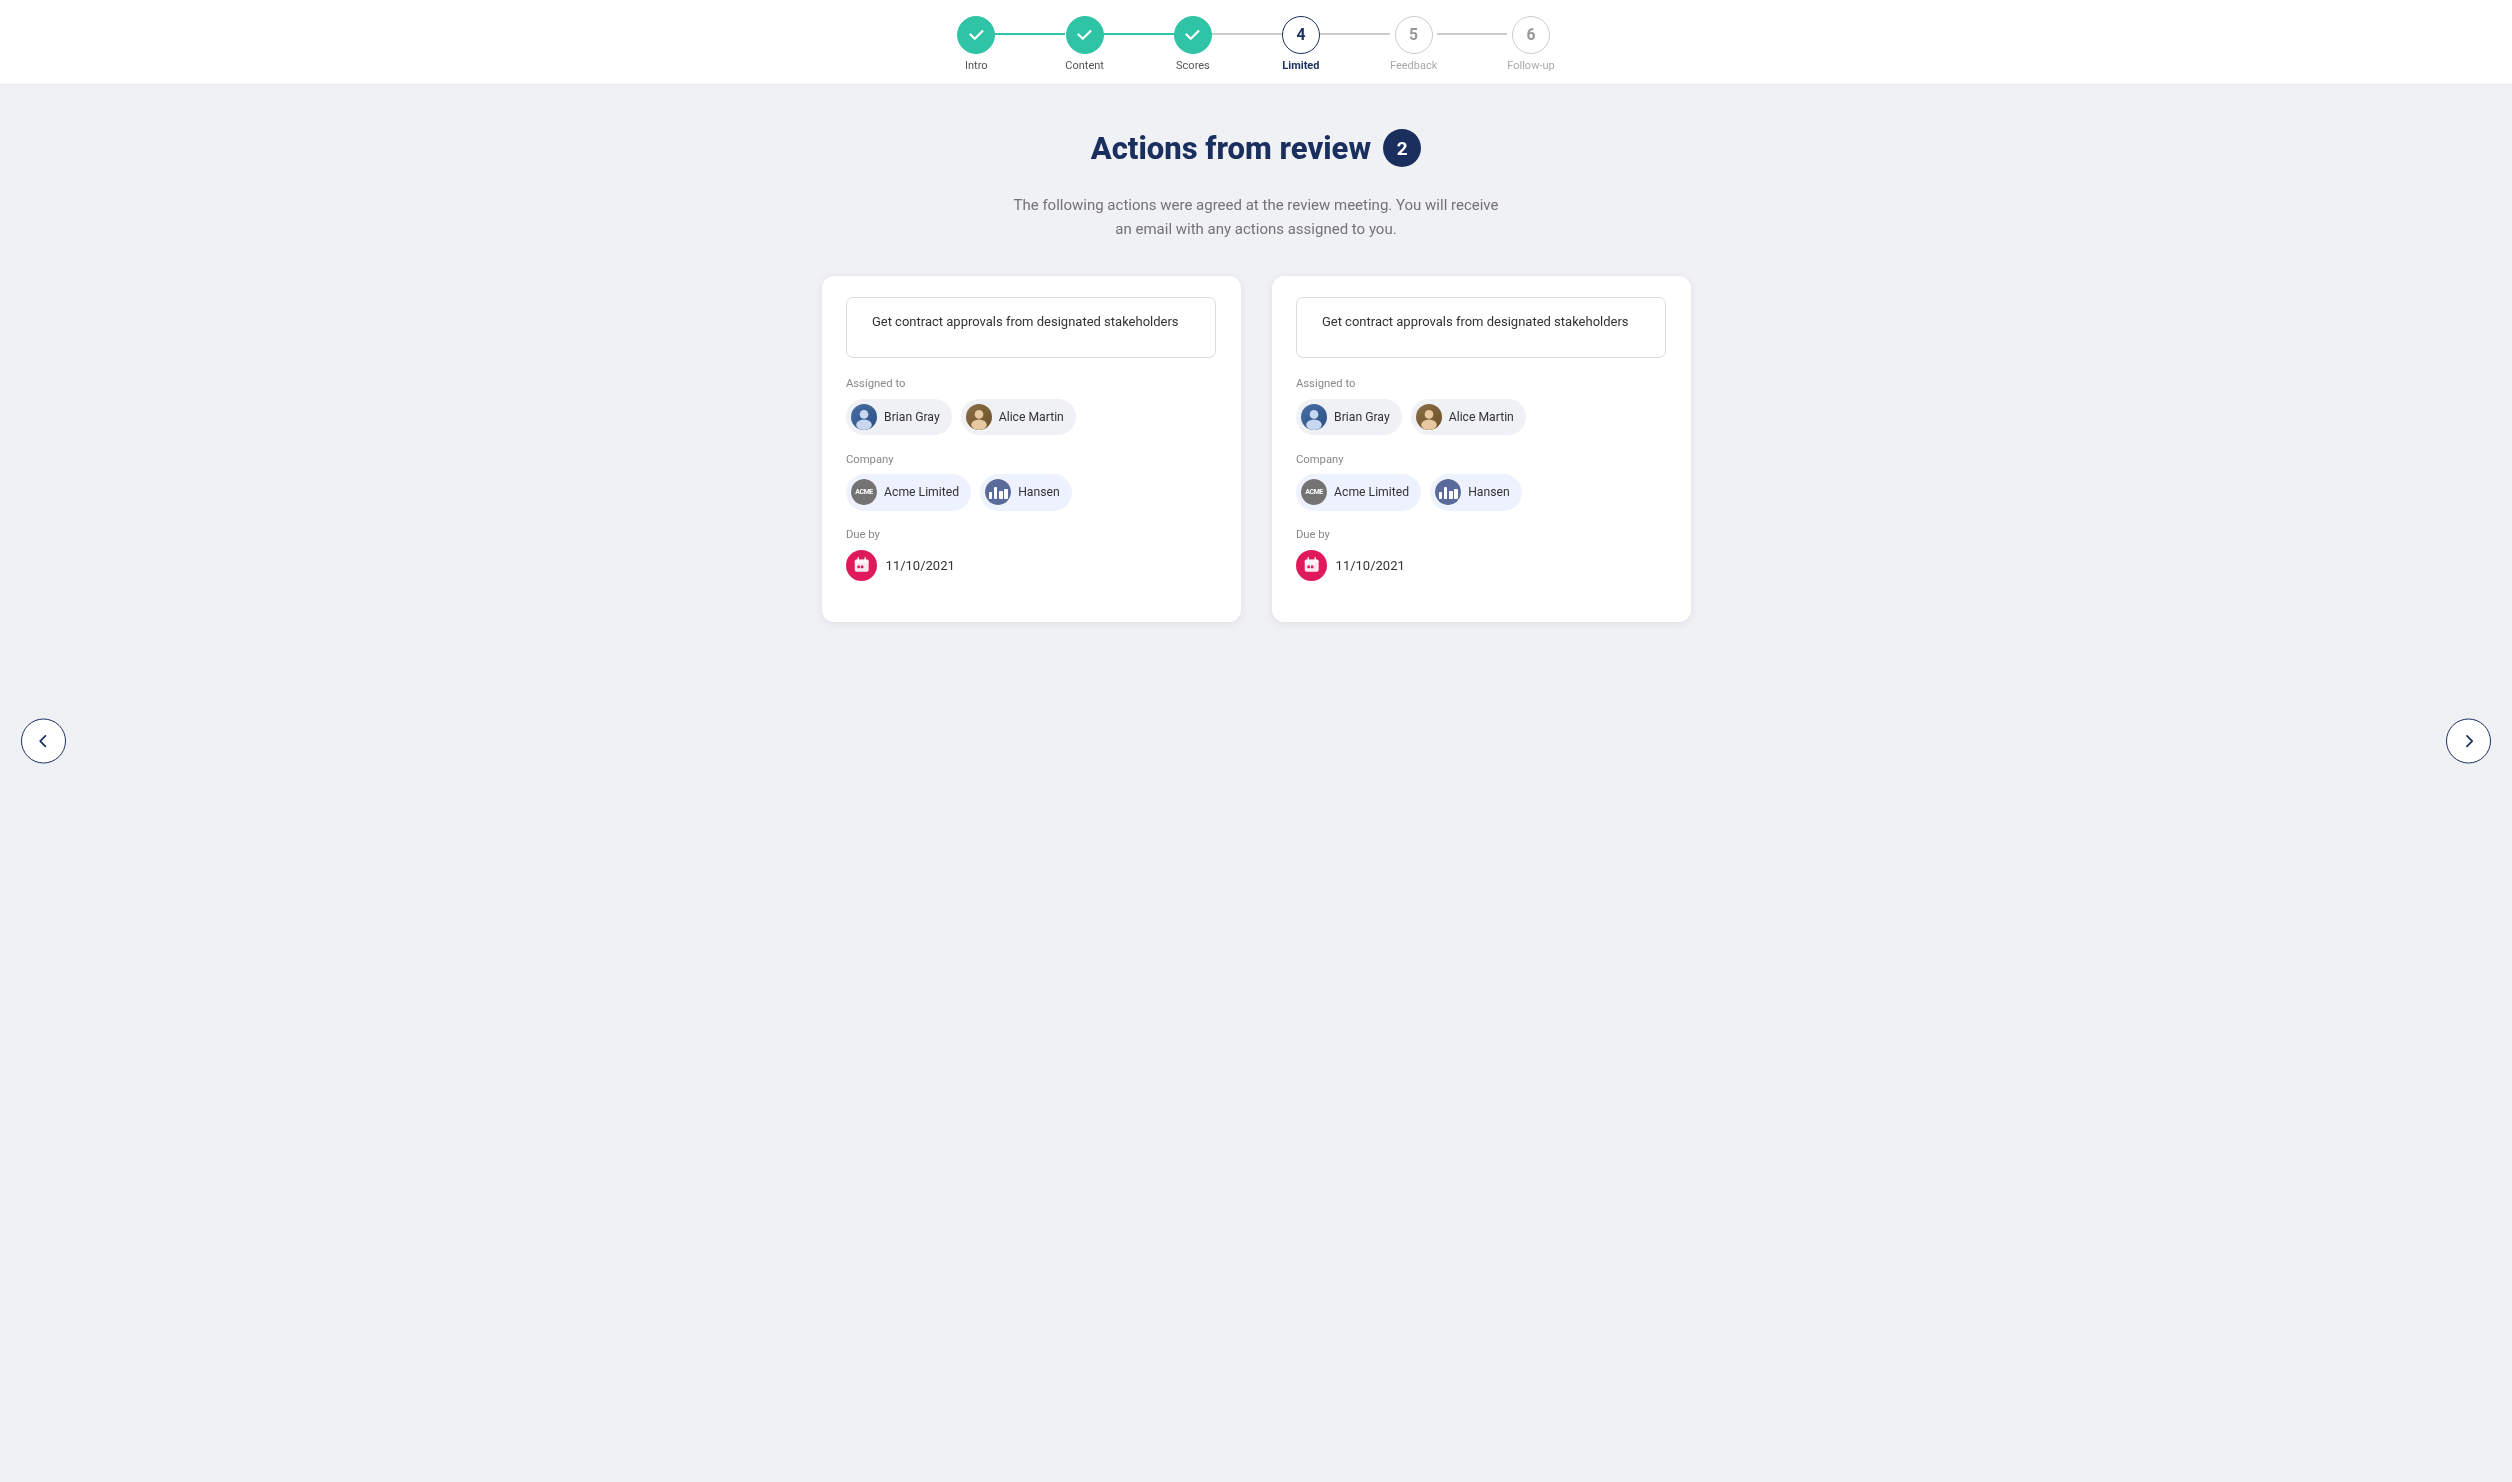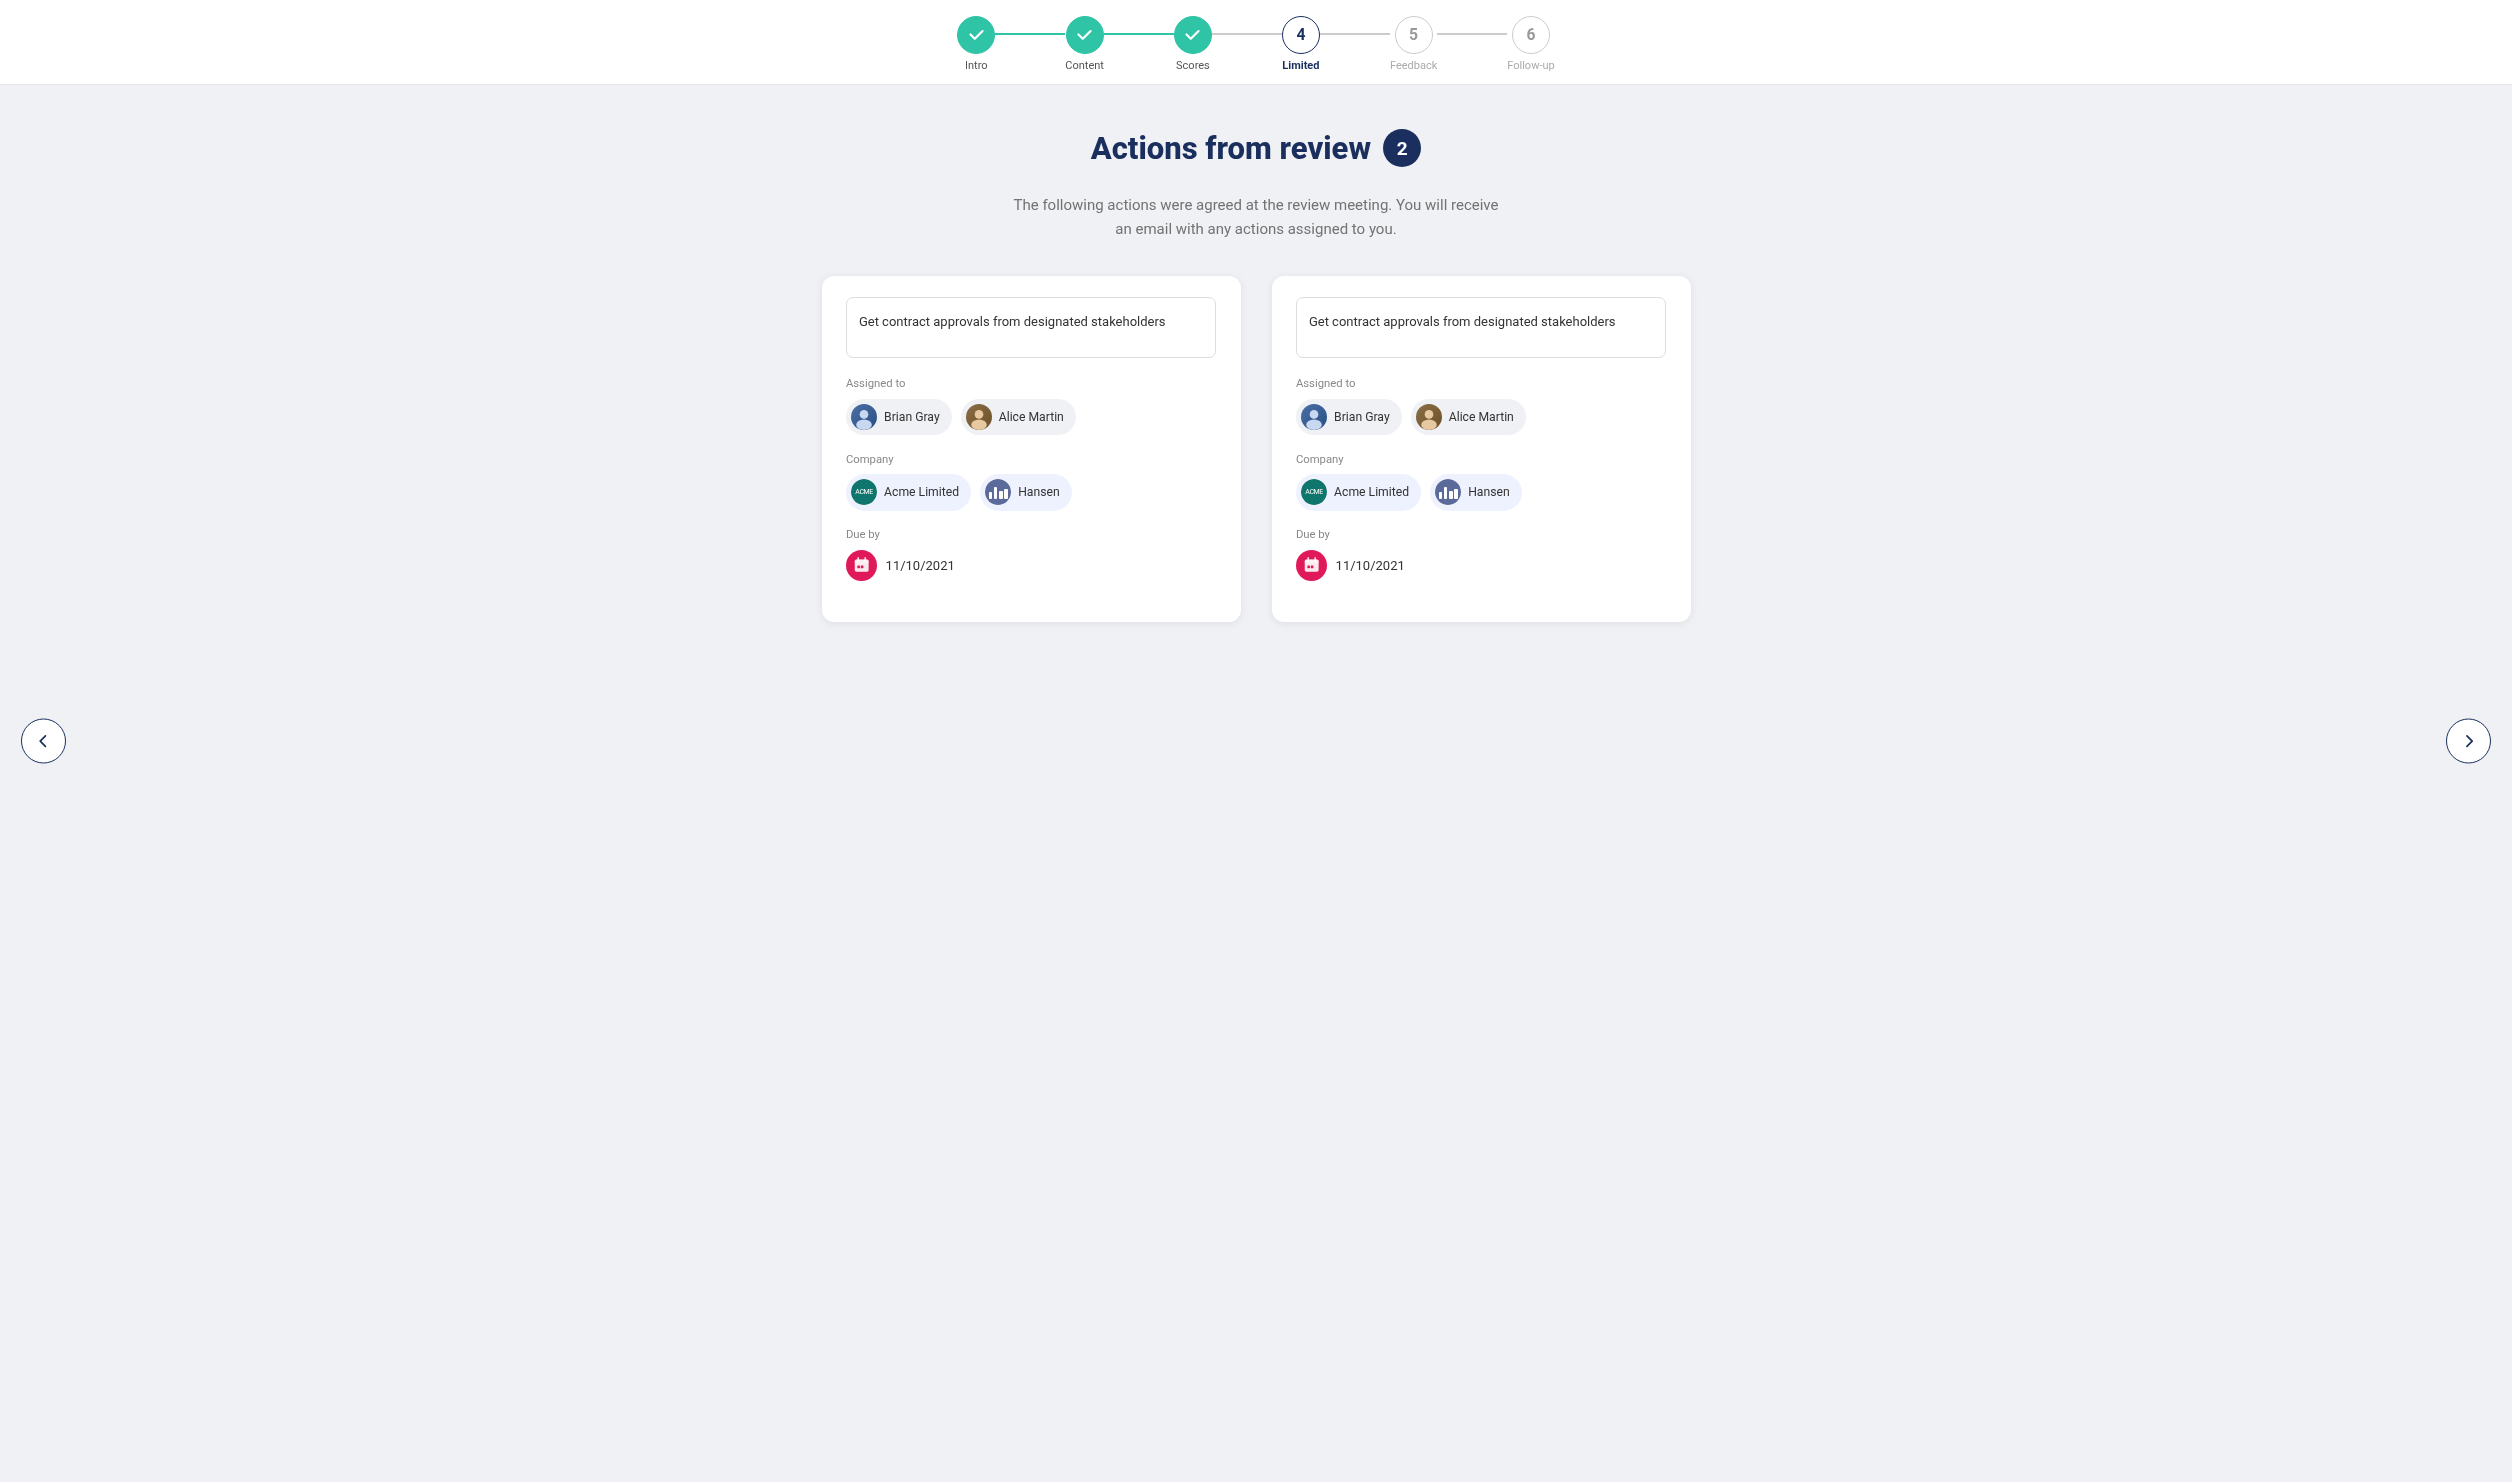--- a/index.html
+++ b/index.html
@@ -130,21 +130,21 @@
       background: #fff;
       border-radius: 12.2px;
       padding: 21px 24.4px 24.4px;
       width: 419px;
       box-shadow: 0 1.7px 8.7px rgba(0,0,0,0.07);
     }
 
     .card-description-box {
       border: 0.9px solid #ddd;
       border-radius: 7px;
-      padding: 14px 12px;
+      padding: 14px 25px;
       font-size: 13px;
       color: #333;
       margin-bottom: 19px;
       min-height: 61px;
       line-height: 1.5;
     }
 
     .card-section-label {
       font-size: 11.3px;
       color: #888;
@@ -187,26 +187,26 @@
     }
 
     
     .company-chip {
       background: #eef2ff;
     }
     .acme-logo {
       width: 26px;
       height: 26px;
       border-radius: 50%;
-      background: #0f766e;
+      background: #737373;
       display: flex;
       align-items: center;
       justify-content: center;
       font-size: 7px;
-      font-weight: 400;
+      font-weight: 700;
       color: #fff;
       letter-spacing: -0.4px;
     }
     .hansen-logo {
       width: 26px;
       height: 26px;
       border-radius: 50%;
       background: #5a6a9a;
       display: flex;
       align-items: center;

